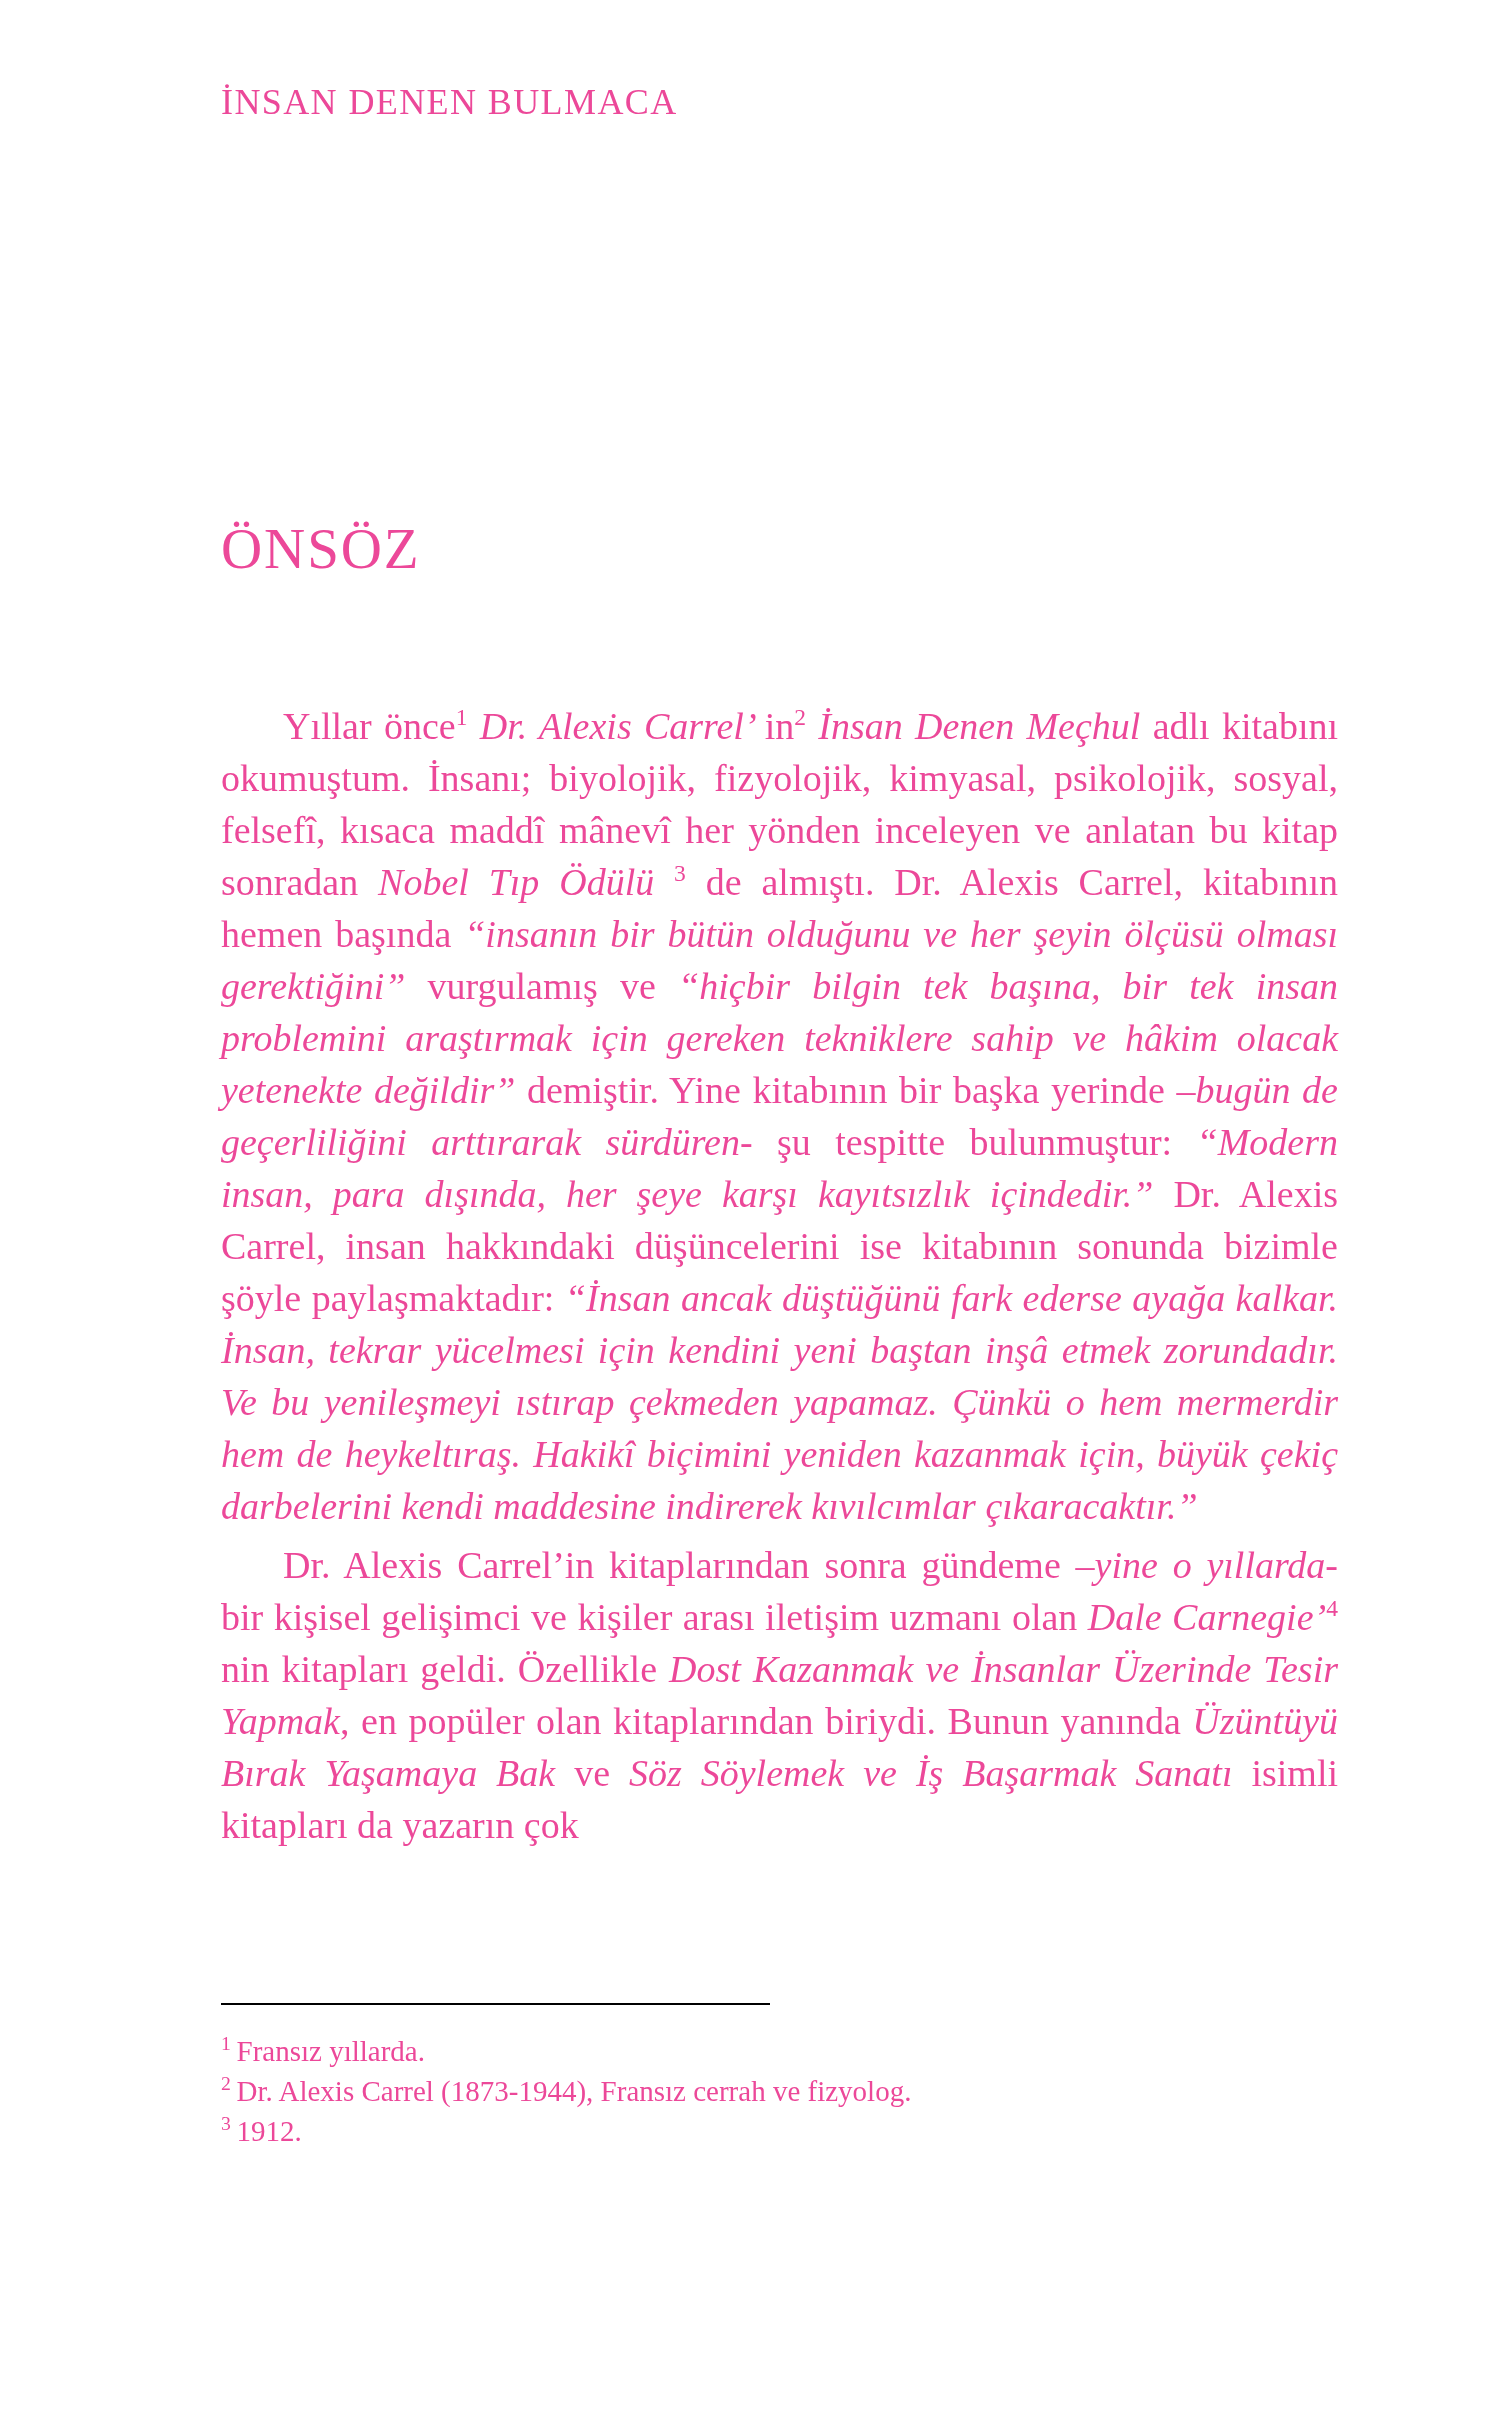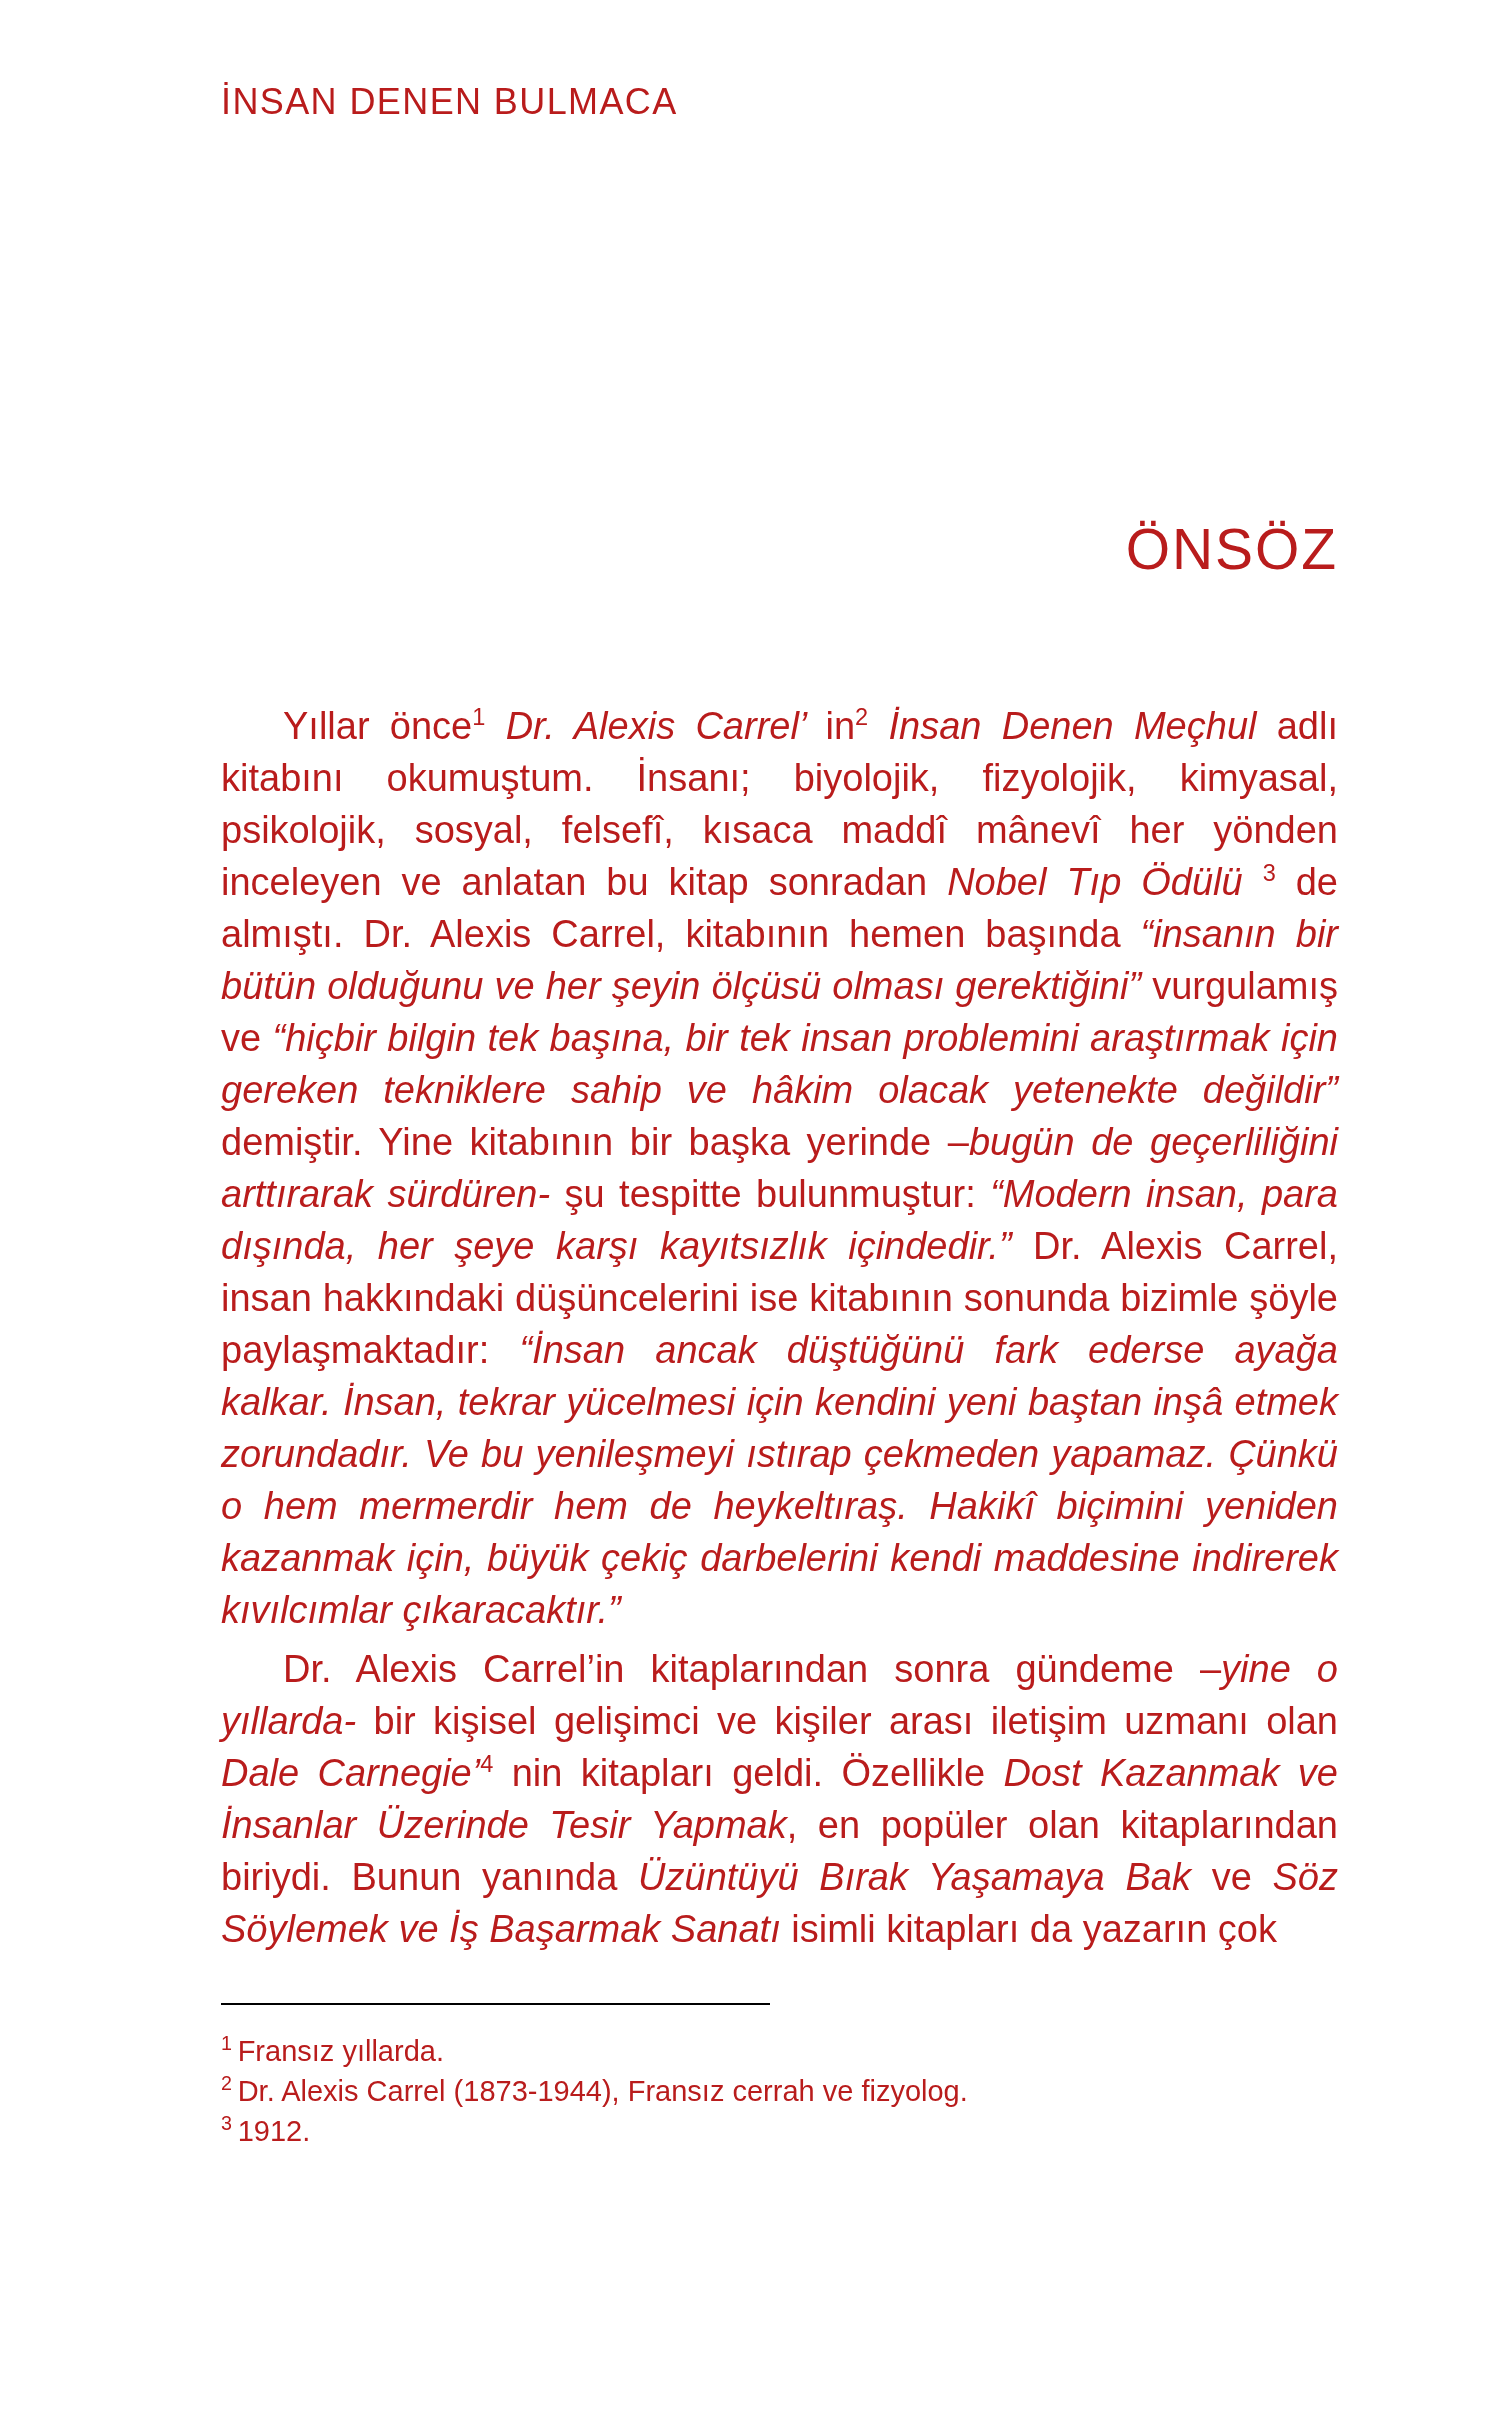--- a/index.html
+++ b/index.html
@@ -5,38 +5,38 @@
   html, body {
     margin: 0;
     padding: 0;
     background: #ffffff;
   }
   .page {
     position: relative;
     width: 1366px;
     height: 2413px;
     background: #ffffff;
-    color: #b91c1c;
-    font-family: Liberation Sans, sans-serif;
+    color: #ec4899;
+    font-family: Liberation Serif, serif;
     overflow: hidden;
   }
   .running-header {
     position: absolute;
     left: 221px;
     top: 81px;
     font-size: 36px;
     letter-spacing: 1.4px;
     white-space: nowrap;
   }
   .chapter-title {
     position: absolute;
     left: 221px;
     top: 516px;
     width: 1117px;
-    text-align: right;
+    text-align: left;
     font-size: 57px;
     letter-spacing: 1.9px;
   }
   .body-text {
     position: absolute;
     left: 221px;
     top: 700px;
     width: 1117px;
     font-size: 38px;
     line-height: 52px;

